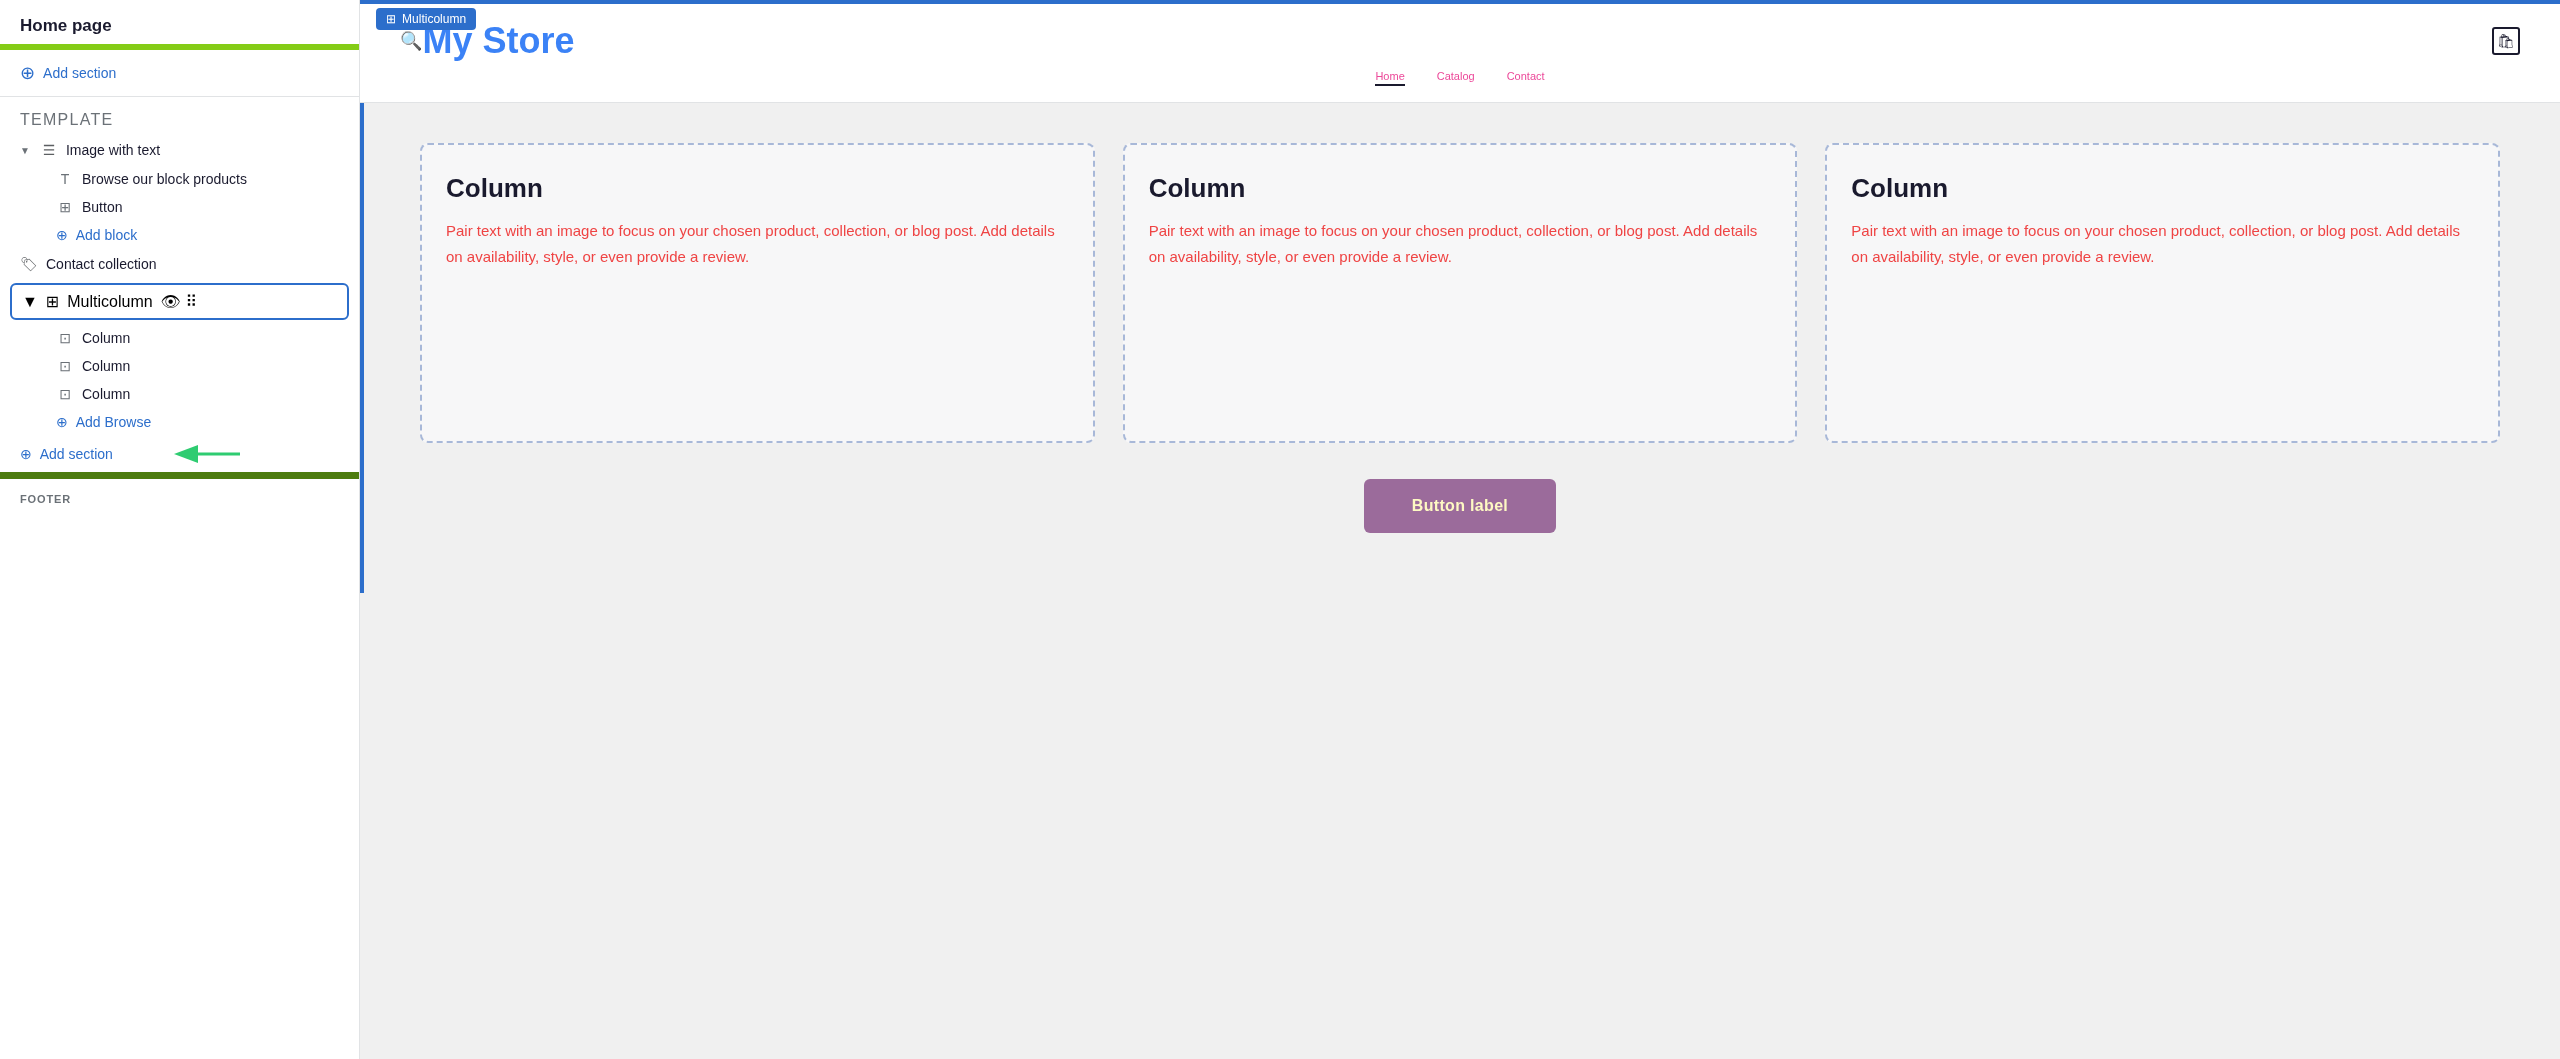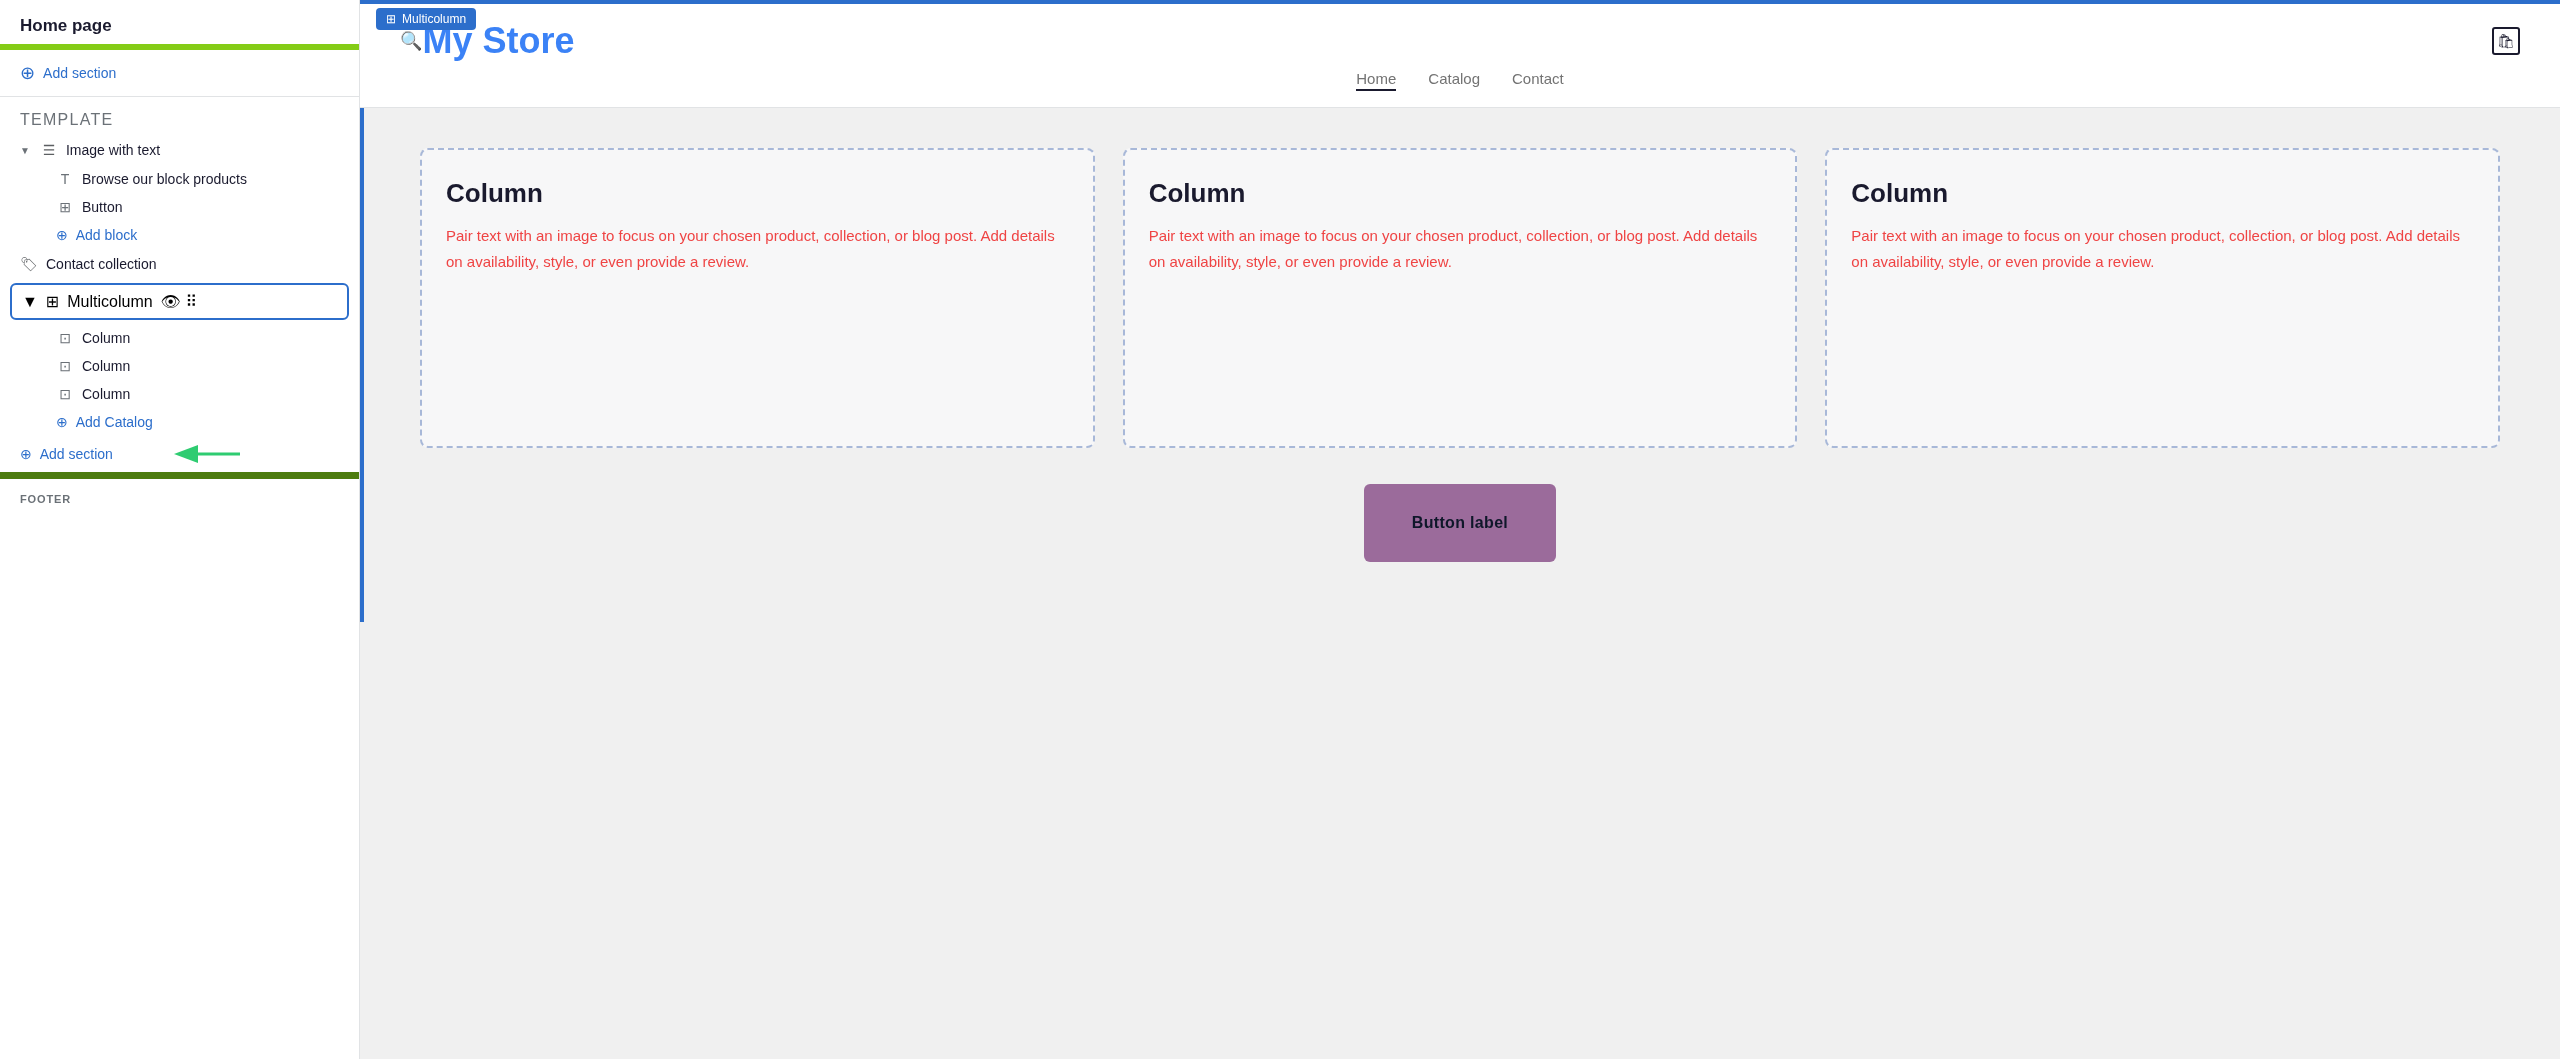--- a/index.html
+++ b/index.html
@@ -188,22 +188,22 @@
       border-radius: 3px;
       display: flex;
       align-items: center;
       justify-content: center;
       font-size: 14px;
       color: #1a1a2e;
     }
     .store-nav {
       display: flex;
       gap: 32px;
-      font-size: 15px;
-      color: #737373;
+      font-size: 11px;
+      color: #ec4899;
     }
     .store-nav-item { cursor: pointer; padding-bottom: 2px; }
     .store-nav-item.active { border-bottom: 2px solid #1a1a2e; font-weight: 500; }
 
     
     .section-content {
       padding: 40px 60px;
       background: #f0f0f0;
       position: relative;
     }
@@ -236,26 +236,26 @@
     }
 
     
     .cta-button-wrap {
       display: flex;
       justify-content: center;
       padding-bottom: 20px;
     }
     .cta-button {
       background: #9b6b9b;
-      color: #0f172a;
+      color: #fef9c3;
       font-size: 16px;
       font-weight: 600;
       border: none;
       border-radius: 6px;
-      padding: 30px 48px;
+      padding: 18px 48px;
       cursor: pointer;
       letter-spacing: 0.02em;
     }
 
     
     .section-left-border {
       position: absolute;
       left: 0;
       top: 0;
       width: 4px;
@@ -322,21 +322,21 @@
     <span class="child-icon">⊡</span>
     <span>Column</span>
   </div>
   <div class="tree-child-item">
     <span class="child-icon">⊡</span>
     <span>Column</span>
   </div>
 
   <div class="add-block-item">
     <span>⊕</span>
-    <span>Add Catalog</span>
+    <span>Add Browse</span>
   </div>
 
   <div class="add-section-bottom" style="position:relative;">
     <span>⊕</span>
     <span>Add section</span>
 
     <svg style="position:absolute; left:170px; top:50%; transform:translateY(-50%);" width="80" height="30" viewBox="0 0 80 30">
       <defs>
         <marker id="arrowhead" markerWidth="8" markerHeight="8" refX="6" refY="3" orient="auto">
           <path d="M0,0 L0,6 L8,3 z" fill="#2ecc71"></path>

